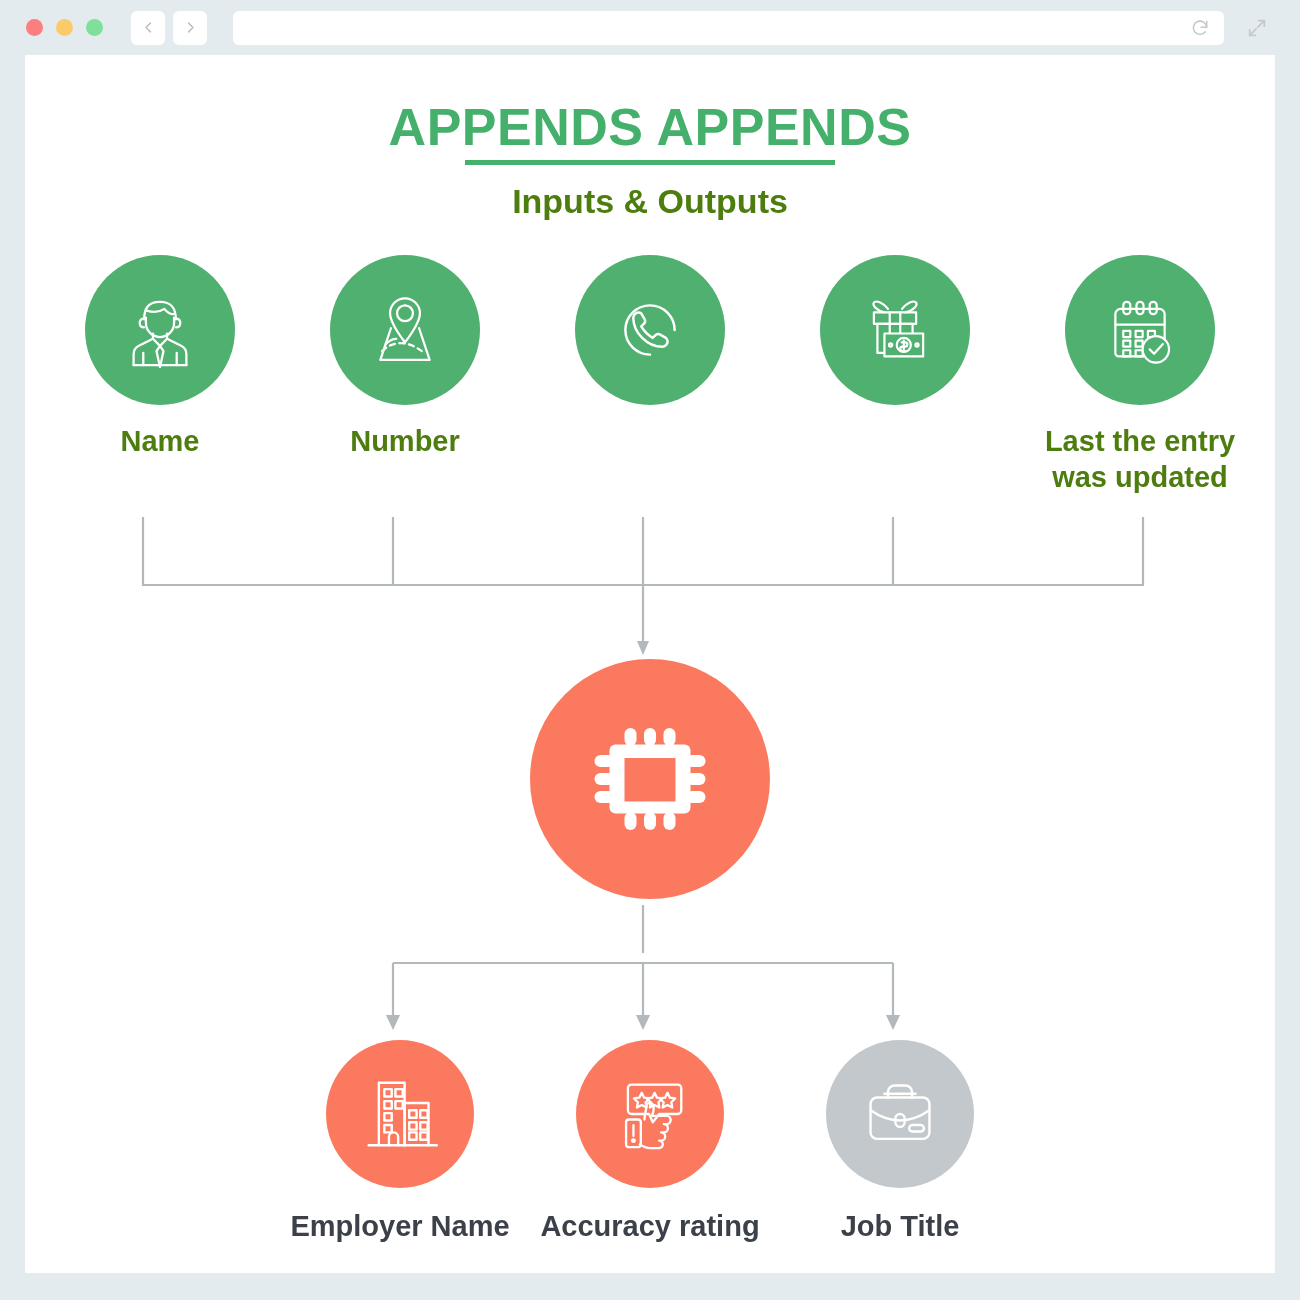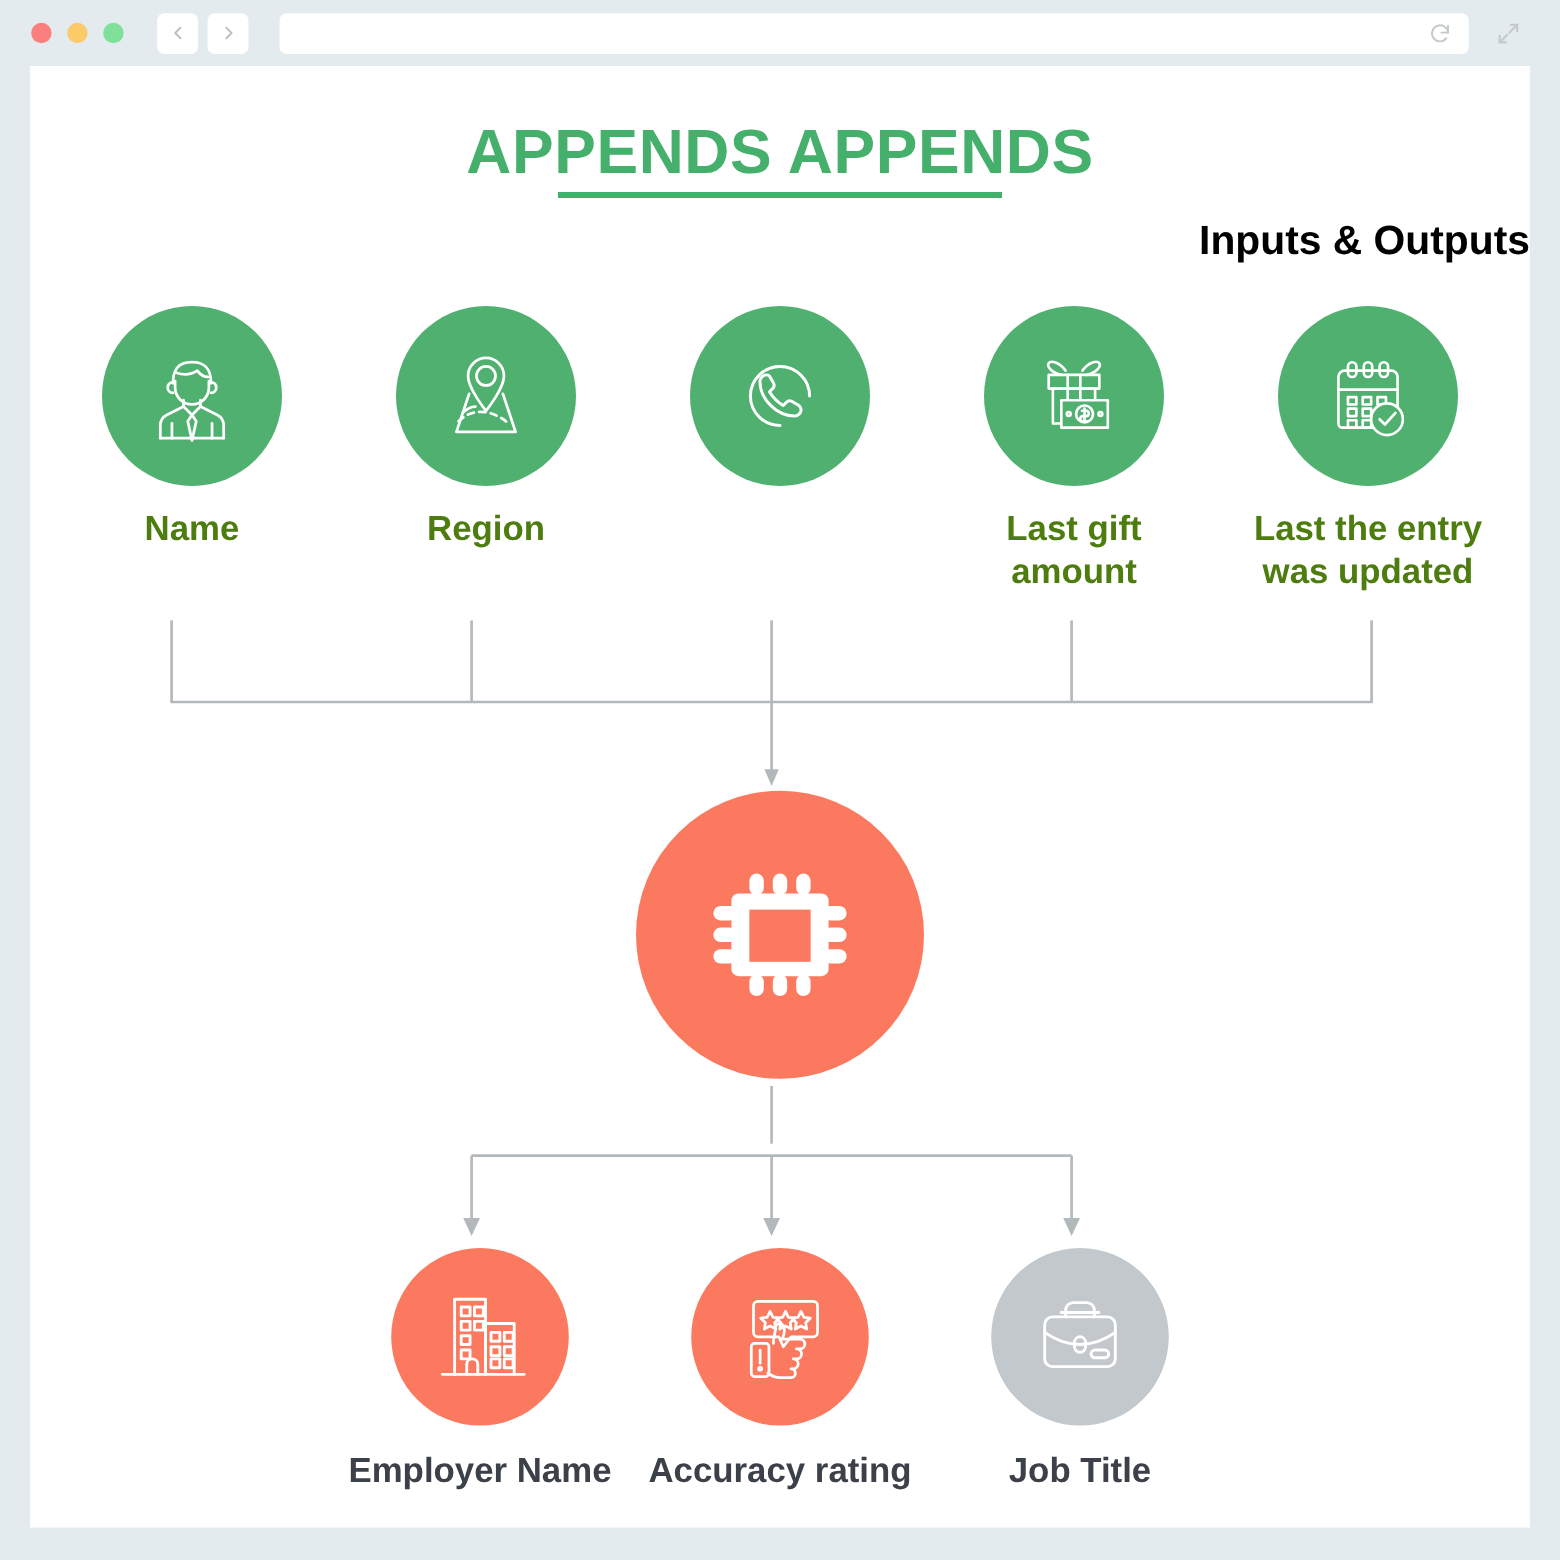--- a/index.html
+++ b/index.html
@@ -57,22 +57,22 @@
     font-size: 52px; font-weight: bold; letter-spacing: 0.5px;
     color: #45b06c;
   }
   .title-rule {
     position: absolute; top: 105px; left: 50%;
     transform: translateX(-50%);
     width: 370px; height: 5px; background: #45b06c;
   }
   .subtitle {
     position: absolute; top: 127px; left: 0; width: 100%;
-    text-align: right;
-    font-size: 34px; font-weight: bold; color: #000000;
+    text-align: center;
+    font-size: 34px; font-weight: bold; color: #4d7c0f;
   }
 
   
   .inputs-row {
     position: absolute; top: 200px; left: 0; width: 1250px;
     display: flex; justify-content: space-between;
     padding: 0 20px;
   }
   .node { width: 230px; display: flex; flex-direction: column; align-items: center; }
   .circle {
@@ -211,21 +211,21 @@
     <div class="node">
       <div class="circle green">
         <svg width="88" height="88" viewBox="0 0 100 100" fill="none" stroke="#ffffff" stroke-width="2.6" stroke-linecap="round" stroke-linejoin="round">
           <path d="M34 48 22 84h56L66 48"></path>
           <path d="M50 14c-9.4 0-17 7.6-17 17 0 12 17 33 17 33s17-21 17-33c0-9.4-7.6-17-17-17z"></path>
           <circle cx="50" cy="31" r="9"></circle>
           <path d="M24 74c6-6 13-9 21-9s16 3 24 9" stroke-dasharray="6 5"></path>
           <path d="M28 66c4-4 8-6 12-6"></path>
         </svg>
       </div>
-      <div class="node-label">Region</div>
+      <div class="node-label">Number</div>
     </div>
 
     <div class="node">
       <div class="circle green">
         <svg width="88" height="88" viewBox="0 0 100 100" fill="none" stroke="#ffffff" stroke-width="2.8" stroke-linecap="round" stroke-linejoin="round">
           <path d="M78 50a28 28 0 0 0-28-28 28 28 0 0 0-28 28 28 28 0 0 0 28 28"></path>
           <path d="M37 30c-3 0-6 3-6 6 0 17 16 33 33 33 3 0 6-3 6-6 0-2-1-3-2-4l-7-4c-2-1-4 0-5 1l-3 3c-5-3-10-8-13-13l3-3c1-1 2-3 1-5l-4-7c-1-1-2-1-3-1z"></path>
         </svg>
       </div>
     </div>
@@ -239,22 +239,20 @@
           <rect x="30" y="43" width="40" height="33"></rect>
           <line x1="44" y1="30" x2="44" y2="76"></line>
           <line x1="56" y1="30" x2="56" y2="76"></line>
           <rect x="38" y="54" width="44" height="26" fill="#4fb070"></rect>
           <circle cx="60" cy="67" r="8"></circle>
           <path d="M60 62v10M57.5 64h4a2.4 2.4 0 0 1 0 5h-3a2.4 2.4 0 0 0 0 5h4"></path>
           <circle cx="45" cy="67" r="1.8"></circle>
           <circle cx="75" cy="67" r="1.8"></circle>
         </svg>
       </div>
-      <div class="node-label">Last gift
-amount</div>
     </div>
 
     <div class="node">
       <div class="circle green">
         <svg width="88" height="88" viewBox="0 0 100 100" fill="none" stroke="#ffffff" stroke-width="2.5" stroke-linecap="round" stroke-linejoin="round">
           <path d="M22 32a6 6 0 0 1 6-6h44a6 6 0 0 1 6 6v44a4 4 0 0 1-4 4H26a4 4 0 0 1-4-4z"></path>
           <line x1="22" y1="44" x2="78" y2="44"></line>
           <rect x="31" y="18" width="8" height="14" rx="4"></rect>
           <rect x="46" y="18" width="8" height="14" rx="4"></rect>
           <rect x="61" y="18" width="8" height="14" rx="4"></rect>

